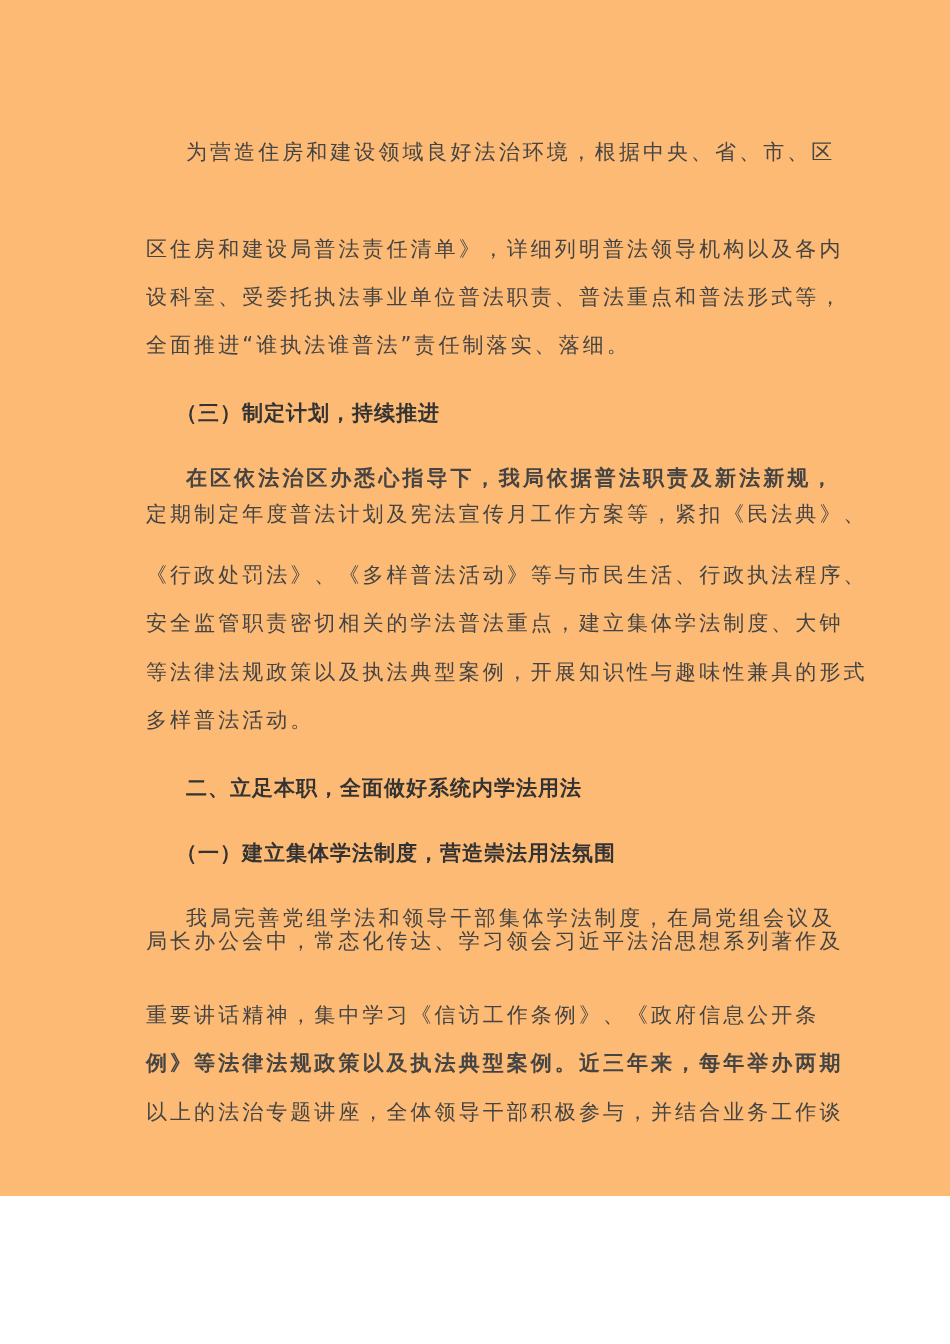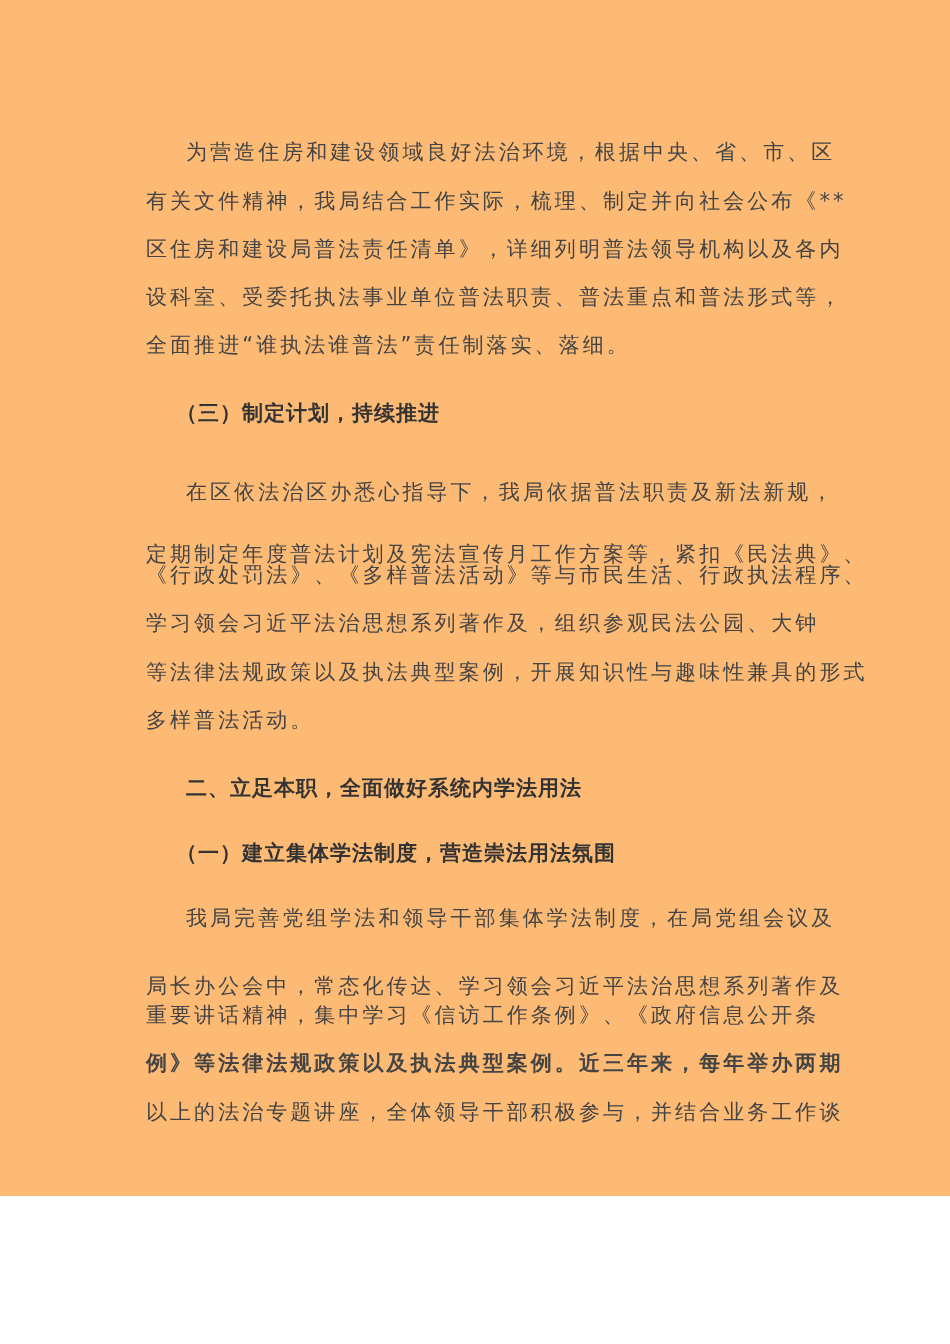--- a/index.html
+++ b/index.html
@@ -45,37 +45,36 @@
     .line.heading.sub {
       left: 176px;
     }
   </style>
 </head>
 <body>
 
 <div class="page">
 
   <div class="line indent" style="top:137px;">为营造住房和建设领域良好法治环境，根据中央、省、市、区</div>
-  <div class="line" style="top:186px;">有关文件精神，我局结合工作实际，梳理、制定并向社会公布《**</div>
   <div class="line" style="top:234px;">区住房和建设局普法责任清单》，详细列明普法领导机构以及各内</div>
   <div class="line" style="top:282px;font-family:Liberation Serif, serif;">设科室、受委托执法事业单位普法职责、普法重点和普法形式等，</div>
   <div class="line" style="top:330px;text-align:right;">全面推进“谁执法谁普法”责任制落实、落细。</div>
 
   <div class="line heading sub" style="top:398px;">（三）制定计划，持续推进</div>
 
-  <div class="line indent" style="top:477px;">在区依法治区办悉心指导下，我局依据普法职责及新法新规，</div>
-  <div class="line" style="top:539px;font-family:Liberation Serif, serif;">定期制定年度普法计划及宪法宣传月工作方案等，紧扣《民法典》、</div>
+  <div class="line indent" style="top:463px;font-weight:bold;">在区依法治区办悉心指导下，我局依据普法职责及新法新规，</div>
+  <div class="line" style="top:499px;font-family:Liberation Serif, serif;">定期制定年度普法计划及宪法宣传月工作方案等，紧扣《民法典》、</div>
   <div class="line" style="top:560px;">《行政处罚法》、《多样普法活动》等与市民生活、行政执法程序、</div>
-  <div class="line" style="top:608px;">学习领会习近平法治思想系列著作及，组织参观民法公园、大钟</div>
+  <div class="line" style="top:608px;">安全监管职责密切相关的学法普法重点，建立集体学法制度、大钟</div>
   <div class="line" style="top:657px;">等法律法规政策以及执法典型案例，开展知识性与趣味性兼具的形式</div>
   <div class="line" style="top:705px;">多样普法活动。</div>
 
   <div class="line heading" style="top:773px;text-align:right;">二、立足本职，全面做好系统内学法用法</div>
 
   <div class="line heading sub" style="top:838px;">（一）建立集体学法制度，营造崇法用法氛围</div>
 
   <div class="line indent" style="top:903px;">我局完善党组学法和领导干部集体学法制度，在局党组会议及</div>
-  <div class="line" style="top:971px;">局长办公会中，常态化传达、学习领会习近平法治思想系列著作及</div>
+  <div class="line" style="top:926px;">局长办公会中，常态化传达、学习领会习近平法治思想系列著作及</div>
   <div class="line" style="top:1000px;">重要讲话精神，集中学习《信访工作条例》、《政府信息公开条</div>
   <div class="line" style="top:1048px;font-weight:bold;">例》等法律法规政策以及执法典型案例。近三年来，每年举办两期</div>
   <div class="line" style="top:1097px;font-family:Liberation Serif, serif;">以上的法治专题讲座，全体领导干部积极参与，并结合业务工作谈</div>
 
 </div>
 
 </body></html>

